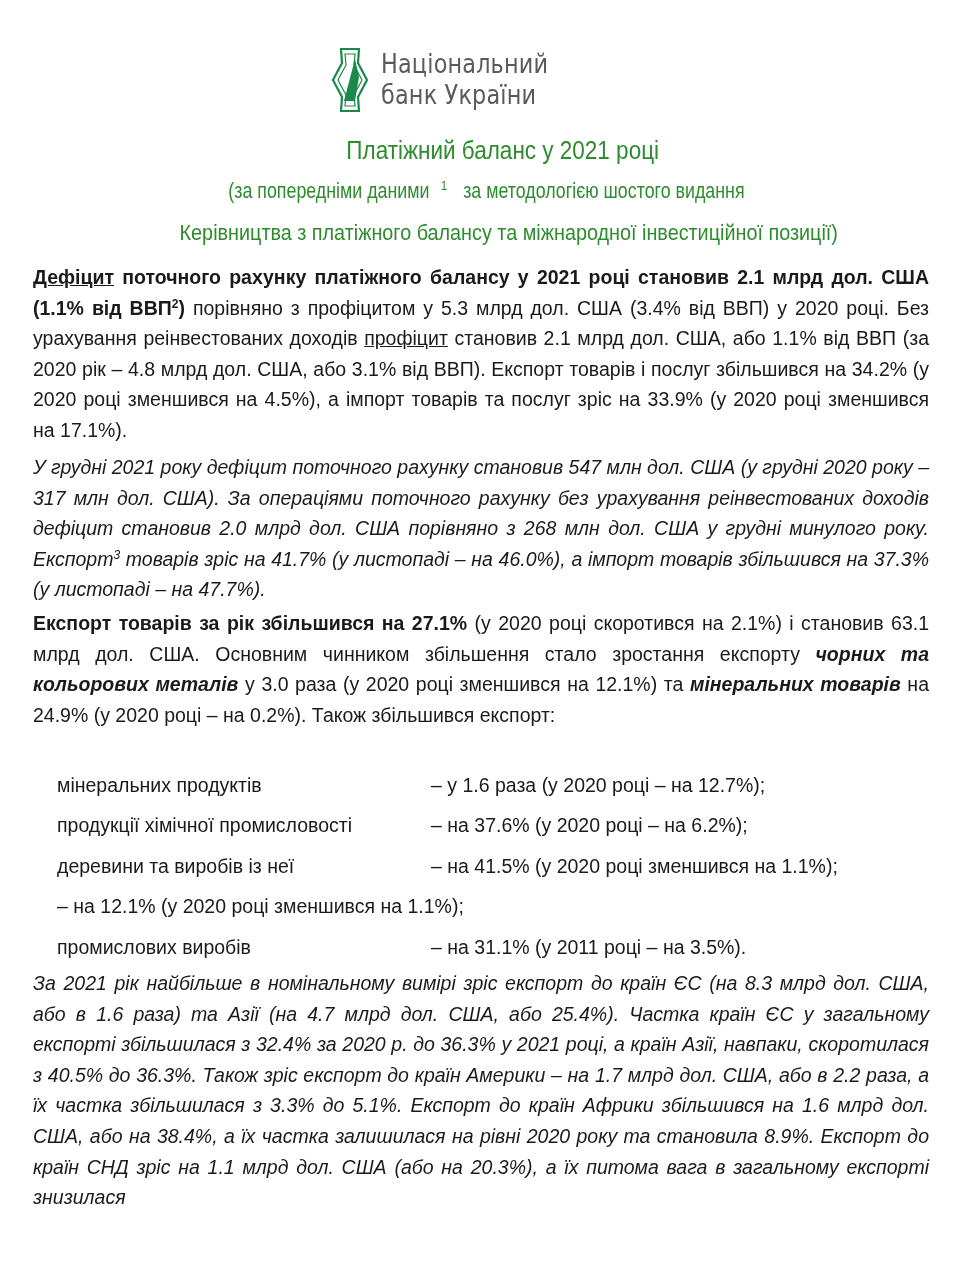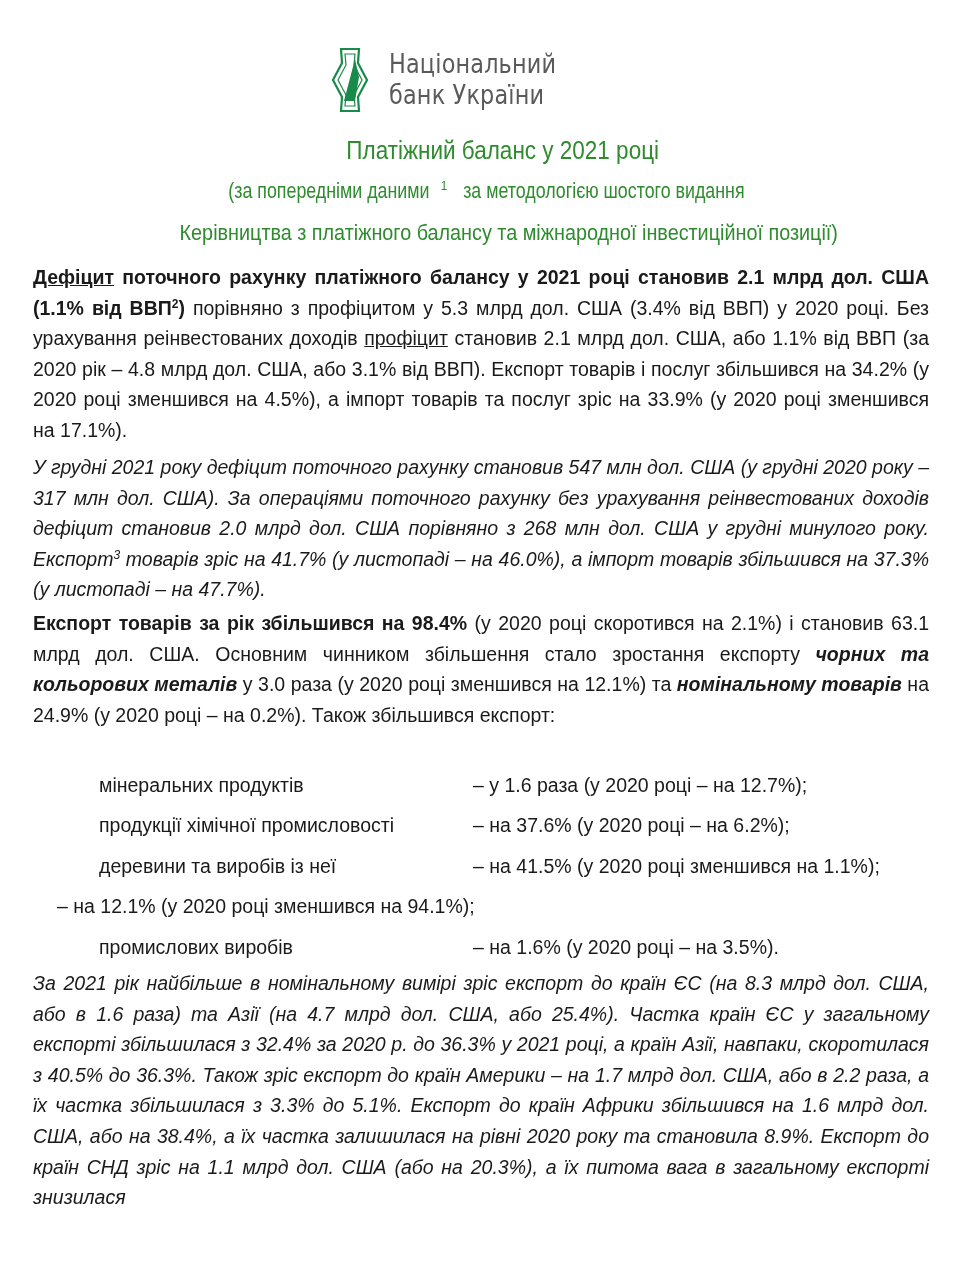--- a/index.html
+++ b/index.html
@@ -2,21 +2,21 @@
 <html><head>
   <meta charset="utf-8">
   <style>
     html, body { margin: 0; padding: 0; background: #ffffff; }
     body {
       width: 978px; height: 1280px; overflow: hidden; position: relative;
       font-family: "Liberation Sans", sans-serif; color: #1a1a1a;
     }
     .logo {
       position: absolute; left: 331px; top: 44px; height: 72px;
-      display: flex; align-items: center; gap: 8px;
+      display: flex; align-items: center;
     }
     .logo svg { width: 38px; height: 66px; display: block; }
     .logo-text {
       margin-left: 12px; color: #5a5a5a;
       font-family: "DejaVu Sans", sans-serif;
       font-size: 26px; line-height: 31px; letter-spacing: 0.2px;
       transform: scaleX(0.86); transform-origin: left center;
     }
     .logo-text div { white-space: nowrap; }
     .title-block { position: absolute; left: 0; width: 978px; text-align: center; color: #2e8b2e; }
@@ -38,21 +38,21 @@
     .para3 { top: 608px; }
     .para5 { top: 968px; font-style: italic; }
     .u { text-decoration: underline; margin-top: 48px; }
     b { font-weight: bold; }
     sup { font-size: 12px; line-height: 0; }
     .list {
       position: absolute; left: 57px; top: 765px; width: 860px;
       font-size: 19.5px;
     }
     .list-row { display: flex; height: 40.5px; align-items: center; }
-    .list-name { width: 374px; margin-left: 42px; }
+    .list-name { width: 374px; }
     .list-val { flex: 1; }
   </style>
 </head>
 <body>
 
 <div class="logo">
   <svg viewBox="0 0 38 66">
     <polygon points="10,2 28,2 27,16 36,33 27,50 28,64 10,64 11,50 2,33 11,16" fill="none" stroke="#1a8a4a" stroke-width="2.2"></polygon>
     <polygon points="14,7 24,7 23,18 31,33 23,48 24,59 14,59 15,48 7,33 15,18" fill="none" stroke="#1a8a4a" stroke-width="1.2"></polygon>
     <polygon points="24,12 28,30 24,54 13,54" fill="#1a8a4a"></polygon>
@@ -75,40 +75,40 @@
 
 <div class="body-text para1">
   <p><b><span class="u">Дефіцит</span><span> поточного рахунку платіжного балансу у 2021 році становив 2.1 млрд дол. США (1.1% від ВВП</span><sup>2</sup><span>)</span></b><span> порівняно з профіцитом у 5.3 млрд дол. США (3.4% від ВВП) у 2020 році. Без урахування реінвестованих доходів </span><span class="u">профіцит</span><span> становив 2.1 млрд дол. США, або 1.1% від ВВП (за 2020 рік – 4.8 млрд дол. США, або 3.1% від ВВП). Експорт товарів і послуг збільшився на 34.2% (у 2020 році зменшився на 4.5%), а імпорт товарів та послуг зріс на 33.9% (у 2020 році зменшився на 17.1%).</span></p>
 </div>
 
 <div class="body-text para2">
   <p><span>У грудні 2021 року дефіцит поточного рахунку становив 547 млн дол. США (у грудні 2020 року – 317 млн дол. США). За операціями поточного рахунку без урахування реінвестованих доходів дефіцит становив 2.0 млрд дол. США порівняно з 268 млн дол. США у грудні минулого року. Експорт</span><sup>3</sup><span> товарів зріс на 41.7% (у листопаді – на 46.0%), а імпорт товарів збільшився на 37.3% (у листопаді – на 47.7%).</span></p>
 </div>
 
 <div class="body-text para3">
-  <p><b>Експорт товарів за рік збільшився на 98.4%</b><span> (у 2020 році скоротився на 2.1%) і становив 63.1 млрд дол. США. Основним чинником збільшення стало зростання експорту </span><b><i>чорних та кольорових металів</i></b><span> у 3.0 раза (у 2020 році зменшився на 12.1%) та </span><b><i>номінальному товарів</i></b><span> на 24.9% (у 2020 році – на 0.2%). Також збільшився експорт:</span></p>
+  <p><b>Експорт товарів за рік збільшився на 27.1%</b><span> (у 2020 році скоротився на 2.1%) і становив 63.1 млрд дол. США. Основним чинником збільшення стало зростання експорту </span><b><i>чорних та кольорових металів</i></b><span> у 3.0 раза (у 2020 році зменшився на 12.1%) та </span><b><i>мінеральних товарів</i></b><span> на 24.9% (у 2020 році – на 0.2%). Також збільшився експорт:</span></p>
 </div>
 
 <div class="list">
   <div class="list-row">
     <span class="list-name">мінеральних продуктів</span>
     <span class="list-val">– у 1.6 раза (у 2020 році – на 12.7%);</span>
   </div>
   <div class="list-row">
     <span class="list-name">продукції хімічної промисловості</span>
     <span class="list-val">– на 37.6% (у 2020 році – на 6.2%);</span>
   </div>
   <div class="list-row">
     <span class="list-name">деревини та виробів із неї</span>
     <span class="list-val">– на 41.5% (у 2020 році зменшився на 1.1%);</span>
   </div>
   <div class="list-row">
-    <span class="list-val">– на 12.1% (у 2020 році зменшився на 94.1%);</span>
+    <span class="list-val">– на 12.1% (у 2020 році зменшився на 1.1%);</span>
   </div>
   <div class="list-row">
     <span class="list-name">промислових виробів</span>
-    <span class="list-val">– на 1.6% (у 2020 році – на 3.5%).</span>
+    <span class="list-val">– на 31.1% (у 2011 році – на 3.5%).</span>
   </div>
 </div>
 
 <div class="body-text para5">
   <p>За 2021 рік найбільше в номінальному вимірі зріс експорт до країн ЄС (на 8.3 млрд дол. США, або в 1.6 раза) та Азії (на 4.7 млрд дол. США, або 25.4%). Частка країн ЄС у загальному експорті збільшилася з 32.4% за 2020 р. до 36.3% у 2021 році, а країн Азії, навпаки, скоротилася з 40.5% до 36.3%. Також зріс експорт до країн Америки – на 1.7 млрд дол. США, або в 2.2 раза, а їх частка збільшилася з 3.3% до 5.1%. Експорт до країн Африки збільшився на 1.6 млрд дол. США, або на 38.4%, а їх частка залишилася на рівні 2020 року та становила 8.9%. Експорт до країн СНД зріс на 1.1 млрд дол. США (або на 20.3%), а їх питома вага в загальному експорті знизилася</p>
 </div>
 
 </body></html>

